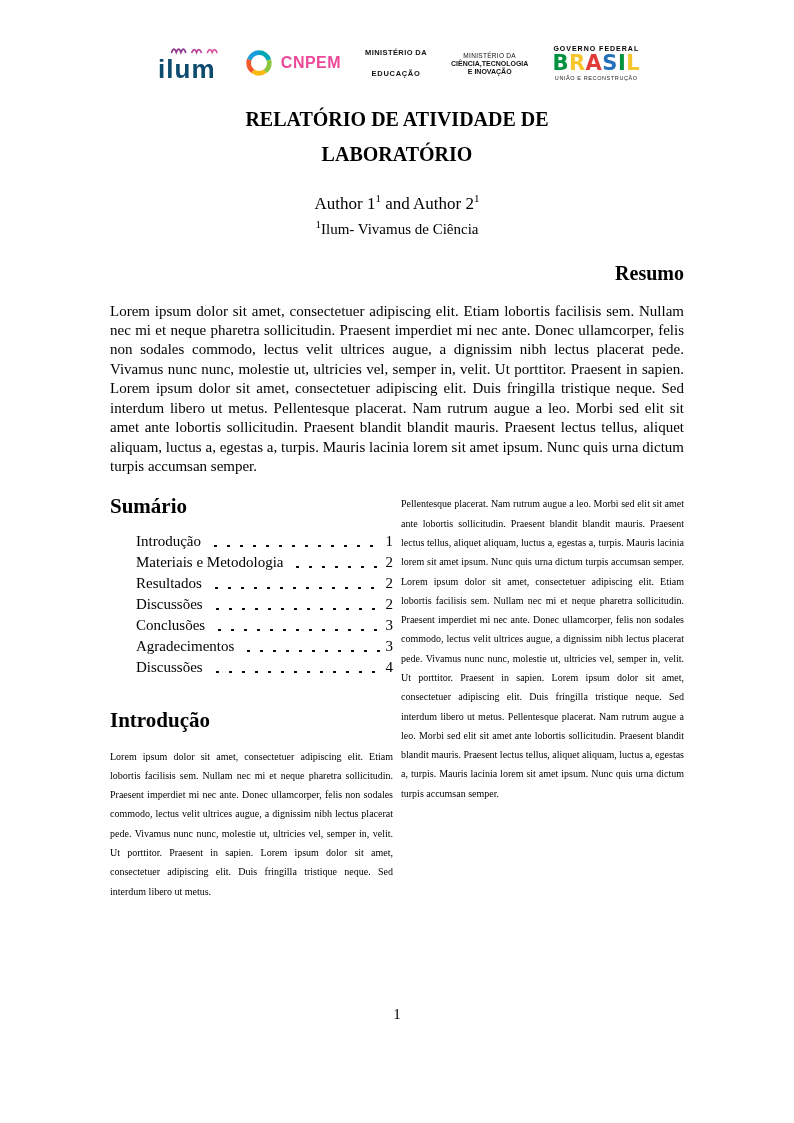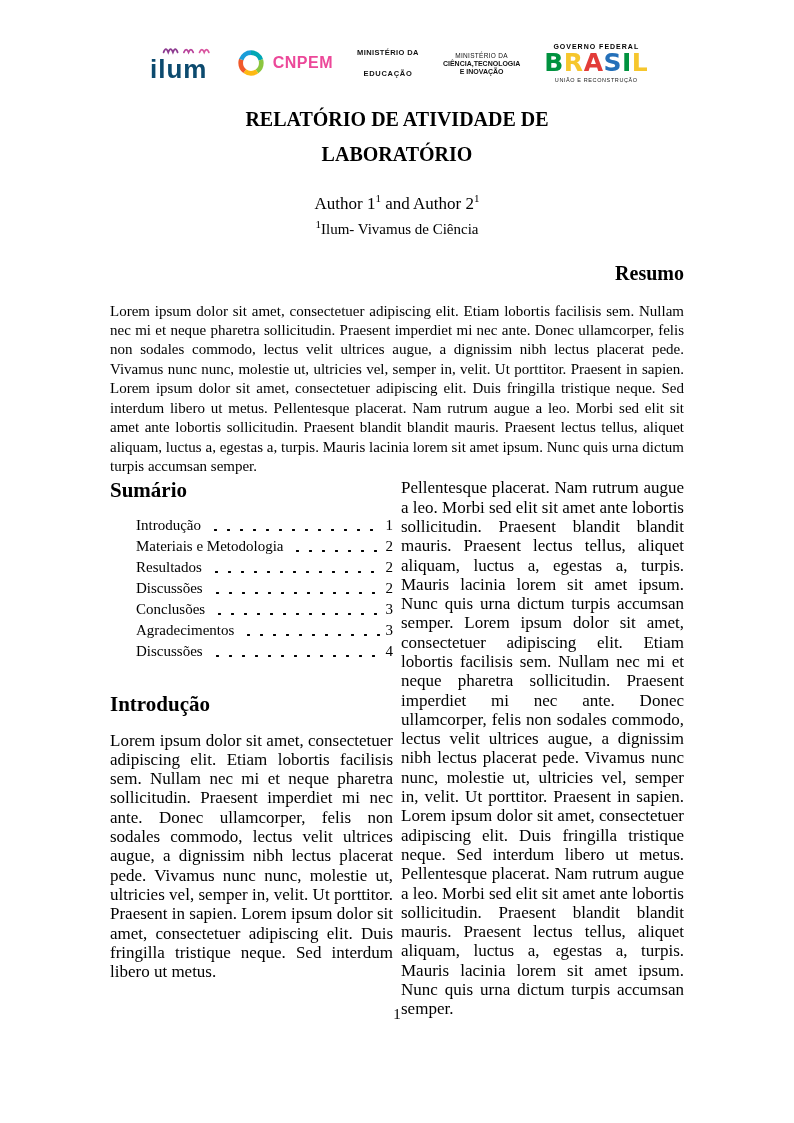--- a/index.html
+++ b/index.html
@@ -34,54 +34,54 @@
   .logo-mec { text-align: center; color: #111; font-weight: bold; }
   .mec-l1 { font-size: 7.5px; letter-spacing: 0.4px; }
   .mec-l2 { font-size: 7.5px; letter-spacing: 0.7px; margin-top: 12px; }
   .logo-mcti { text-align: center; color: #111; }
   .mcti-l1 { font-size: 6.5px; letter-spacing: 0.3px; }
   .mcti-l2 { font-size: 7px; font-weight: bold; margin-top: 1px; }
   .mcti-l3 { font-size: 7px; font-weight: bold; margin-top: 1px; }
   .logo-gov { text-align: center; }
   .gov-top { font-size: 7px; font-weight: bold; letter-spacing: 1px; color: #000; }
   .gov-brasil {
-    font-size: 25px; font-weight: 800; line-height: 1.05;
+    font-size: 21px; font-weight: 800; line-height: 1.05;
     font-family: "DejaVu Sans", "Liberation Sans", sans-serif; letter-spacing: 0.5px;
   }
   .bl-g { color: #00923f; } .bl-y { color: #f6c62d; }
   .bl-r { color: #e23c39; } .bl-b { color: #2470b9; }
   .gov-bottom { font-size: 5.5px; letter-spacing: 0.6px; color: #222; margin-top: 1px; }
 
   
   .title { text-align: center; font-size: 20px; font-weight: bold; line-height: 35px; margin-top: 16px; }
   .authors { text-align: center; font-size: 17px; margin-top: 20px; }
   .authors sup, .affiliation sup { font-size: 11px; }
   .affiliation { text-align: center; font-size: 15px; margin-top: 4px; }
 
   
   .abstract-heading { text-align: right; font-size: 20px; font-weight: bold; margin-top: 24px; }
   .abstract-text { margin-top: 17px; font-size: 15px; line-height: 19.4px; text-align: justify; }
 
   
-  .columns { display: flex; gap: 8px; margin-top: 2px; }
+  .columns { display: flex; gap: 8px; margin-top: 18px; }
   .col { flex: 1; min-width: 0; }
   .section-heading { font-size: 21px; font-weight: bold; line-height: 1.15; }
   .toc { margin: 13px 0 0 26px; font-size: 15px; }
   .toc-row { display: flex; line-height: 21px; }
   .toc-label { white-space: nowrap; }
   .toc-leader {
     flex: 1; margin: 0 3px 0 6px;
     background-image: radial-gradient(circle, #000 1.1px, rgba(0,0,0,0) 1.4px);
     background-size: 13px 4px;
     background-repeat: repeat-x;
     background-position: 2px calc(100% - 4px);
   }
   .toc-page { white-space: nowrap; }
   .intro-heading { margin-top: 30px; }
-  .body-text { margin-top: 14px; font-size: 17px; line-height: 19.3px; text-align: justify; }
+  .body-text { margin-top: 14px; font-size: 10px; line-height: 19.3px; text-align: justify; }
   .col-right .body-text { margin-top: 0; }
 
   
   .page-number { position: absolute; bottom: 100px; left: 0; right: 0; text-align: center; font-size: 15px; }
 </style>
 </head>
 <body>
 
 <div class="page">
 

